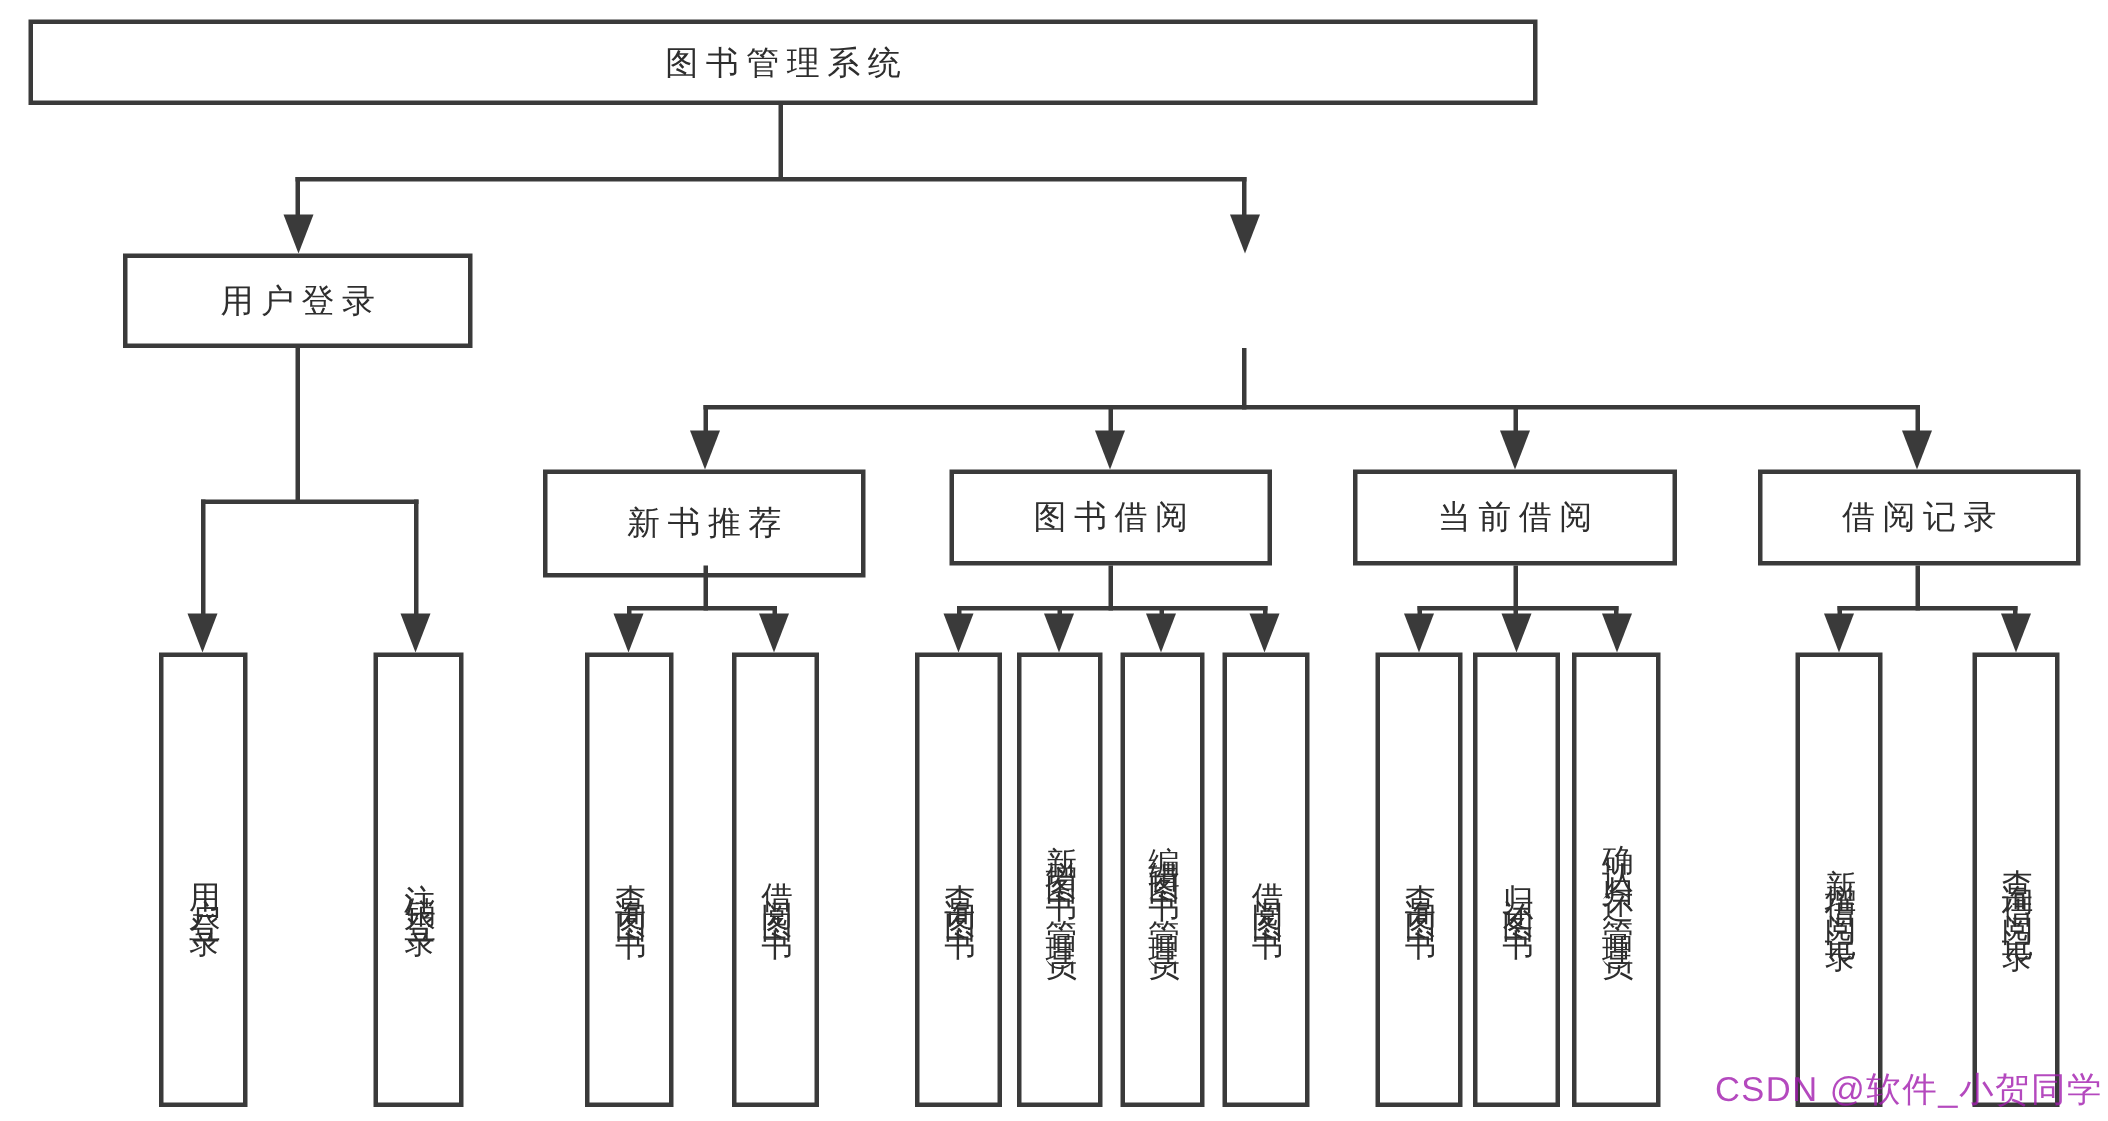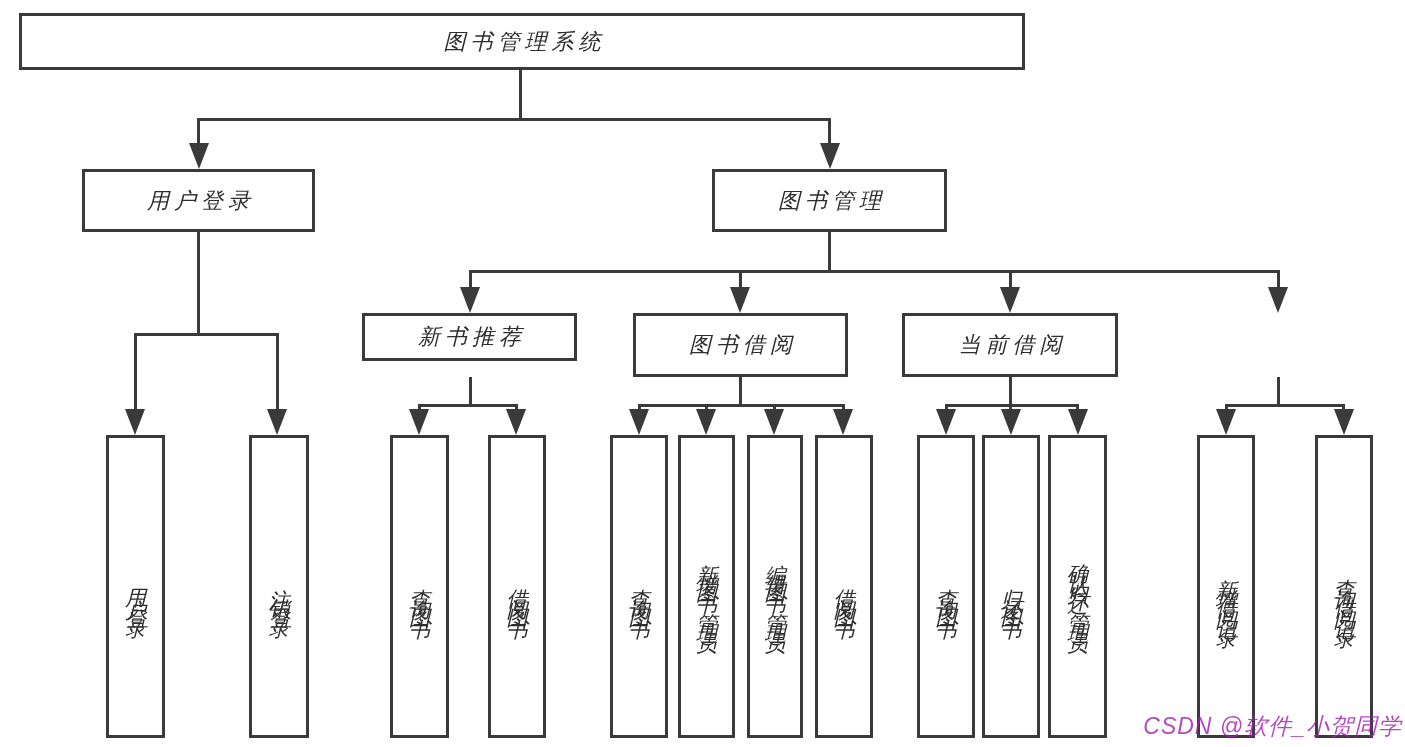--- a/index.html
+++ b/index.html
@@ -1,17 +1,17 @@
 <!DOCTYPE html>
 <html><head>
 <meta charset="utf-8">
 <style>
   html,body{margin:0;padding:0;background:#fff;}
   body{font-family:"Liberation Sans","DejaVu Sans",sans-serif;}
-  #canvas{position:relative;width:1405px;height:747px;background:#ffffff;overflow:hidden;font-style:italic;}
+  #canvas{position:relative;width:1405px;height:747px;background:#ffffff;overflow:hidden;}
   .box{
     position:absolute;background:#ffffff;border:3px solid #3a3a3a;
     box-sizing:border-box;display:flex;align-items:center;justify-content:center;
     color:#2e2e2e;
   }
   .hnode{font-size:22px;letter-spacing:5px;}
   .hnode span{padding-left:5px;} 
   .leaf{
     writing-mode:vertical-rl;text-orientation:mixed;
     font-size:21px;letter-spacing:10px;
@@ -41,50 +41,50 @@
   <div class="vline" style="left:519px;top:70px;height:50px;"></div>
   <div class="hline" style="left:197px;top:118px;width:634px;"></div>
   <div class="vline" style="left:197px;top:118px;height:32px;"></div>
   <div class="vline" style="left:828px;top:118px;height:32px;"></div>
   <div class="arrow" style="left:189px;top:143px;"></div>
   <div class="arrow" style="left:820px;top:143px;"></div>
 
   <div class="box hnode" style="left:82px;top:169px;width:233px;height:63px;">
     <span>用户登录</span>
   </div>
-  <div class="box hnode" style="left:712px;top:169px;width:235px;height:63px;">
-    <span>图书管理</span>
-  </div>
 
   <div class="vline" style="left:197px;top:232px;height:104px;"></div>
   <div class="hline" style="left:134px;top:333px;width:145px;"></div>
   <div class="vline" style="left:134px;top:333px;height:80px;"></div>
   <div class="vline" style="left:276px;top:333px;height:80px;"></div>
   <div class="arrow" style="left:125px;top:409px;"></div>
   <div class="arrow" style="left:267px;top:409px;"></div>
 
   <div class="vline" style="left:828px;top:232px;height:41px;"></div>
   <div class="hline" style="left:469px;top:270px;width:810px;"></div>
   <div class="vline" style="left:469px;top:270px;height:22px;"></div>
   <div class="vline" style="left:739px;top:270px;height:22px;"></div>
   <div class="vline" style="left:1009px;top:270px;height:22px;"></div>
   <div class="vline" style="left:1277px;top:270px;height:22px;"></div>
   <div class="arrow" style="left:460px;top:287px;"></div>
   <div class="arrow" style="left:730px;top:287px;"></div>
   <div class="arrow" style="left:1000px;top:287px;"></div>
   <div class="arrow" style="left:1268px;top:287px;"></div>
 
-  <div class="box hnode" style="left:362px;top:313px;width:215px;height:48px;">
+  <div class="box hnode" style="left:362px;top:313px;width:215px;height:72px;">
     <span>新书推荐</span>
   </div>
   <div class="box hnode" style="left:902px;top:313px;width:216px;height:64px;">
     <span>当前借阅</span>
   </div>
   <div class="box hnode" style="left:633px;top:313px;width:215px;height:64px;">
     <span>图书借阅</span>
+  </div>
+  <div class="box hnode" style="left:1172px;top:313px;width:215px;height:64px;">
+    <span>借阅记录</span>
   </div>
 
   <div class="vline" style="left:469px;top:377px;height:30px;"></div>
   <div class="hline" style="left:418px;top:404px;width:100px;"></div>
   <div class="vline" style="left:418px;top:404px;height:10px;"></div>
   <div class="vline" style="left:515px;top:404px;height:10px;"></div>
   <div class="arrow" style="left:409px;top:409px;"></div>
   <div class="arrow" style="left:506px;top:409px;"></div>
 
   <div class="vline" style="left:739px;top:377px;height:30px;"></div>

